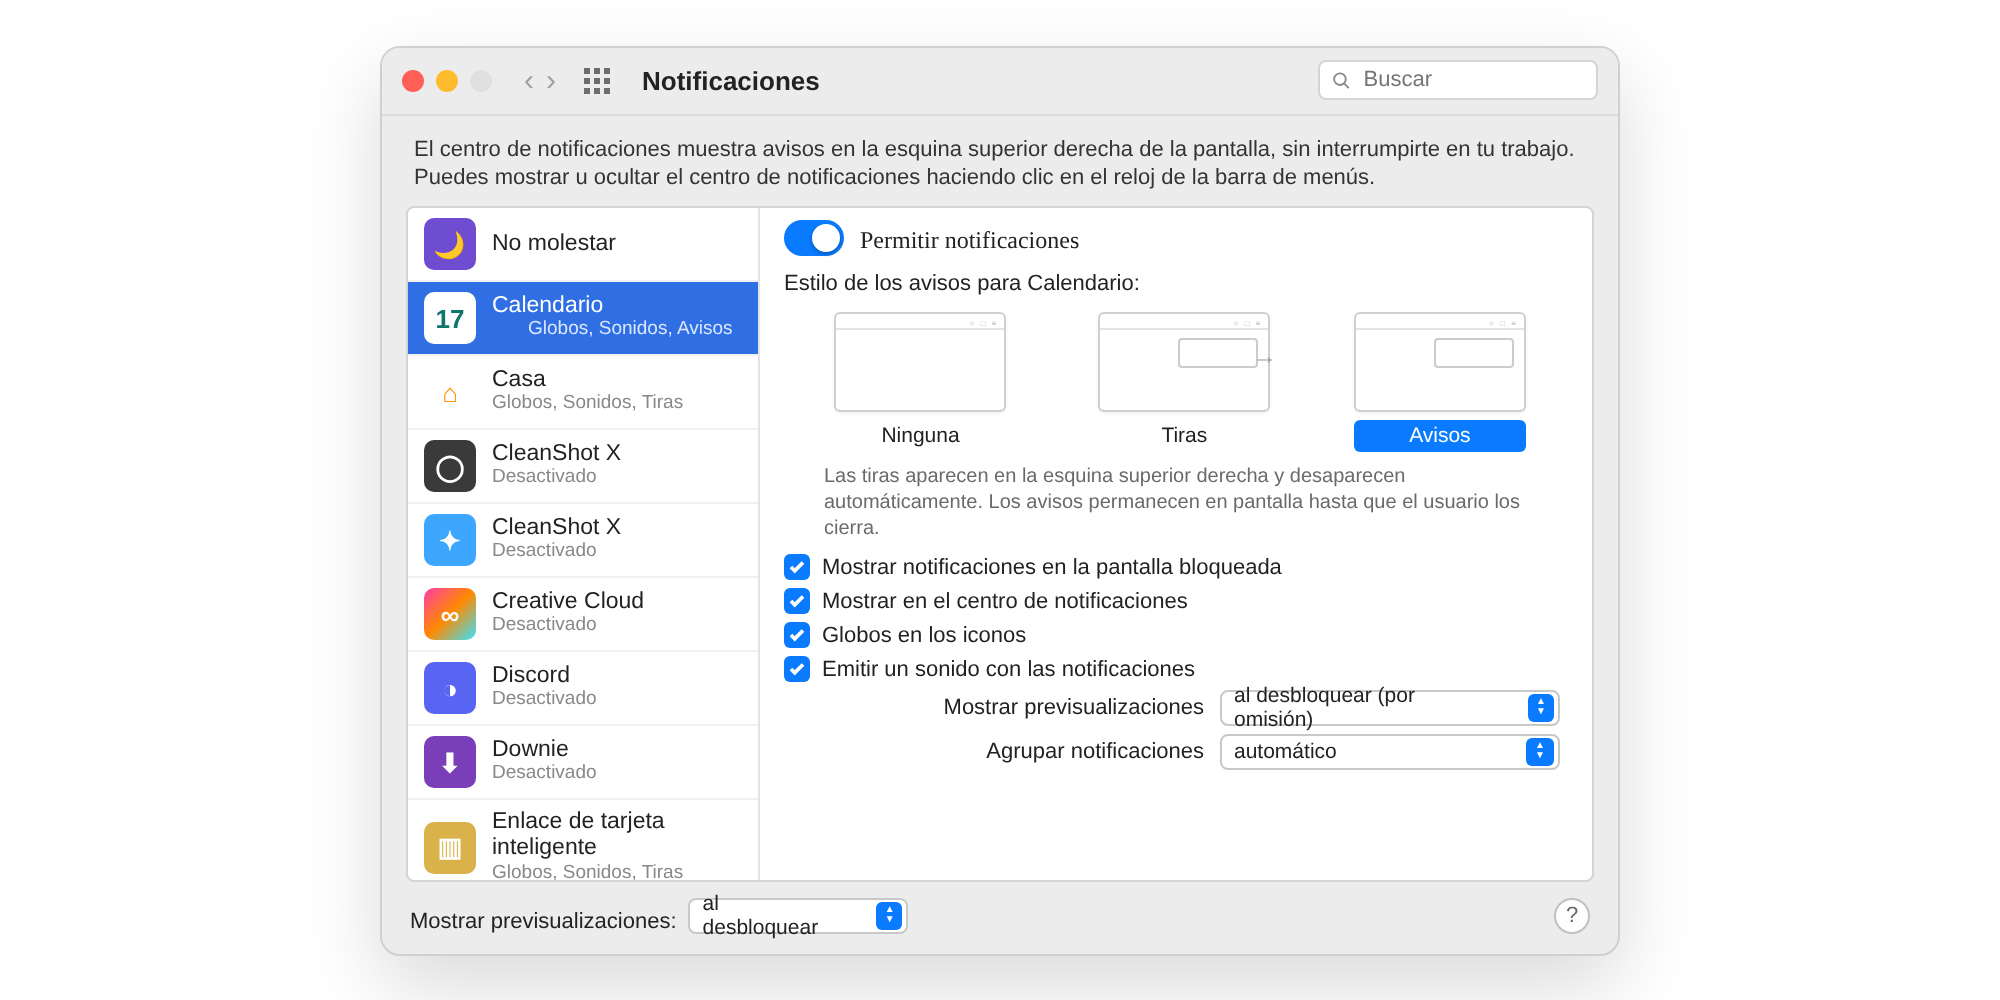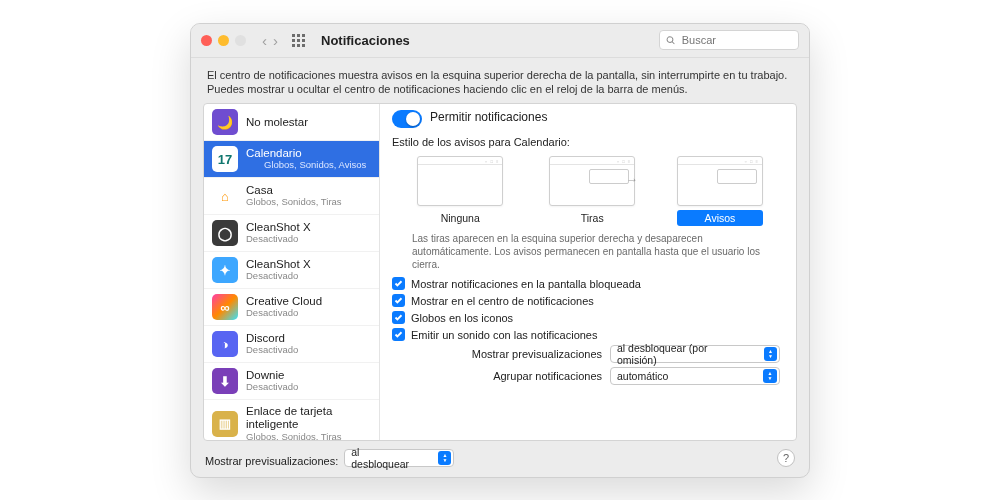--- a/index.html
+++ b/index.html
@@ -78,21 +78,21 @@
   .sb-item.selected .sub { color:#dbe6ff;margin-left:18px;}
   .sb-icon {
     width:26px; height:26px; border-radius:5px; flex-shrink:0;
     display:flex; align-items:center; justify-content:center;
     font-size:13px; color:#fff; font-weight:700;
   }
   .sb-text { display:flex; flex-direction:column; line-height:1.15;}
   .sb-name { font-size:11.5px; }
   .sub { font-size:9.5px; color:#888; }
   .detail { flex:1; padding:6px 12px 10px; display:flex; flex-direction:column; gap:4px; overflow:hidden;}
-  .toggle-row { display:flex; align-items:flex-start; gap:8px; margin-bottom:2px;}
+  .toggle-row { display:flex; align-items:flex-end; gap:8px; margin-bottom:2px;font-family:Liberation Serif, serif;}
   .switch {
     width:30px; height:18px; border-radius:9px; background:var(--accent);
     position:relative;
   }
   .switch::after{
     content:""; position:absolute; right:2px; top:2px;
     width:14px; height:14px; background:#fff; border-radius:50%;
     box-shadow:0 1px 2px rgba(0,0,0,.3);
   }
   .style-title { font-size:11px; margin:2px 0 4px; }

